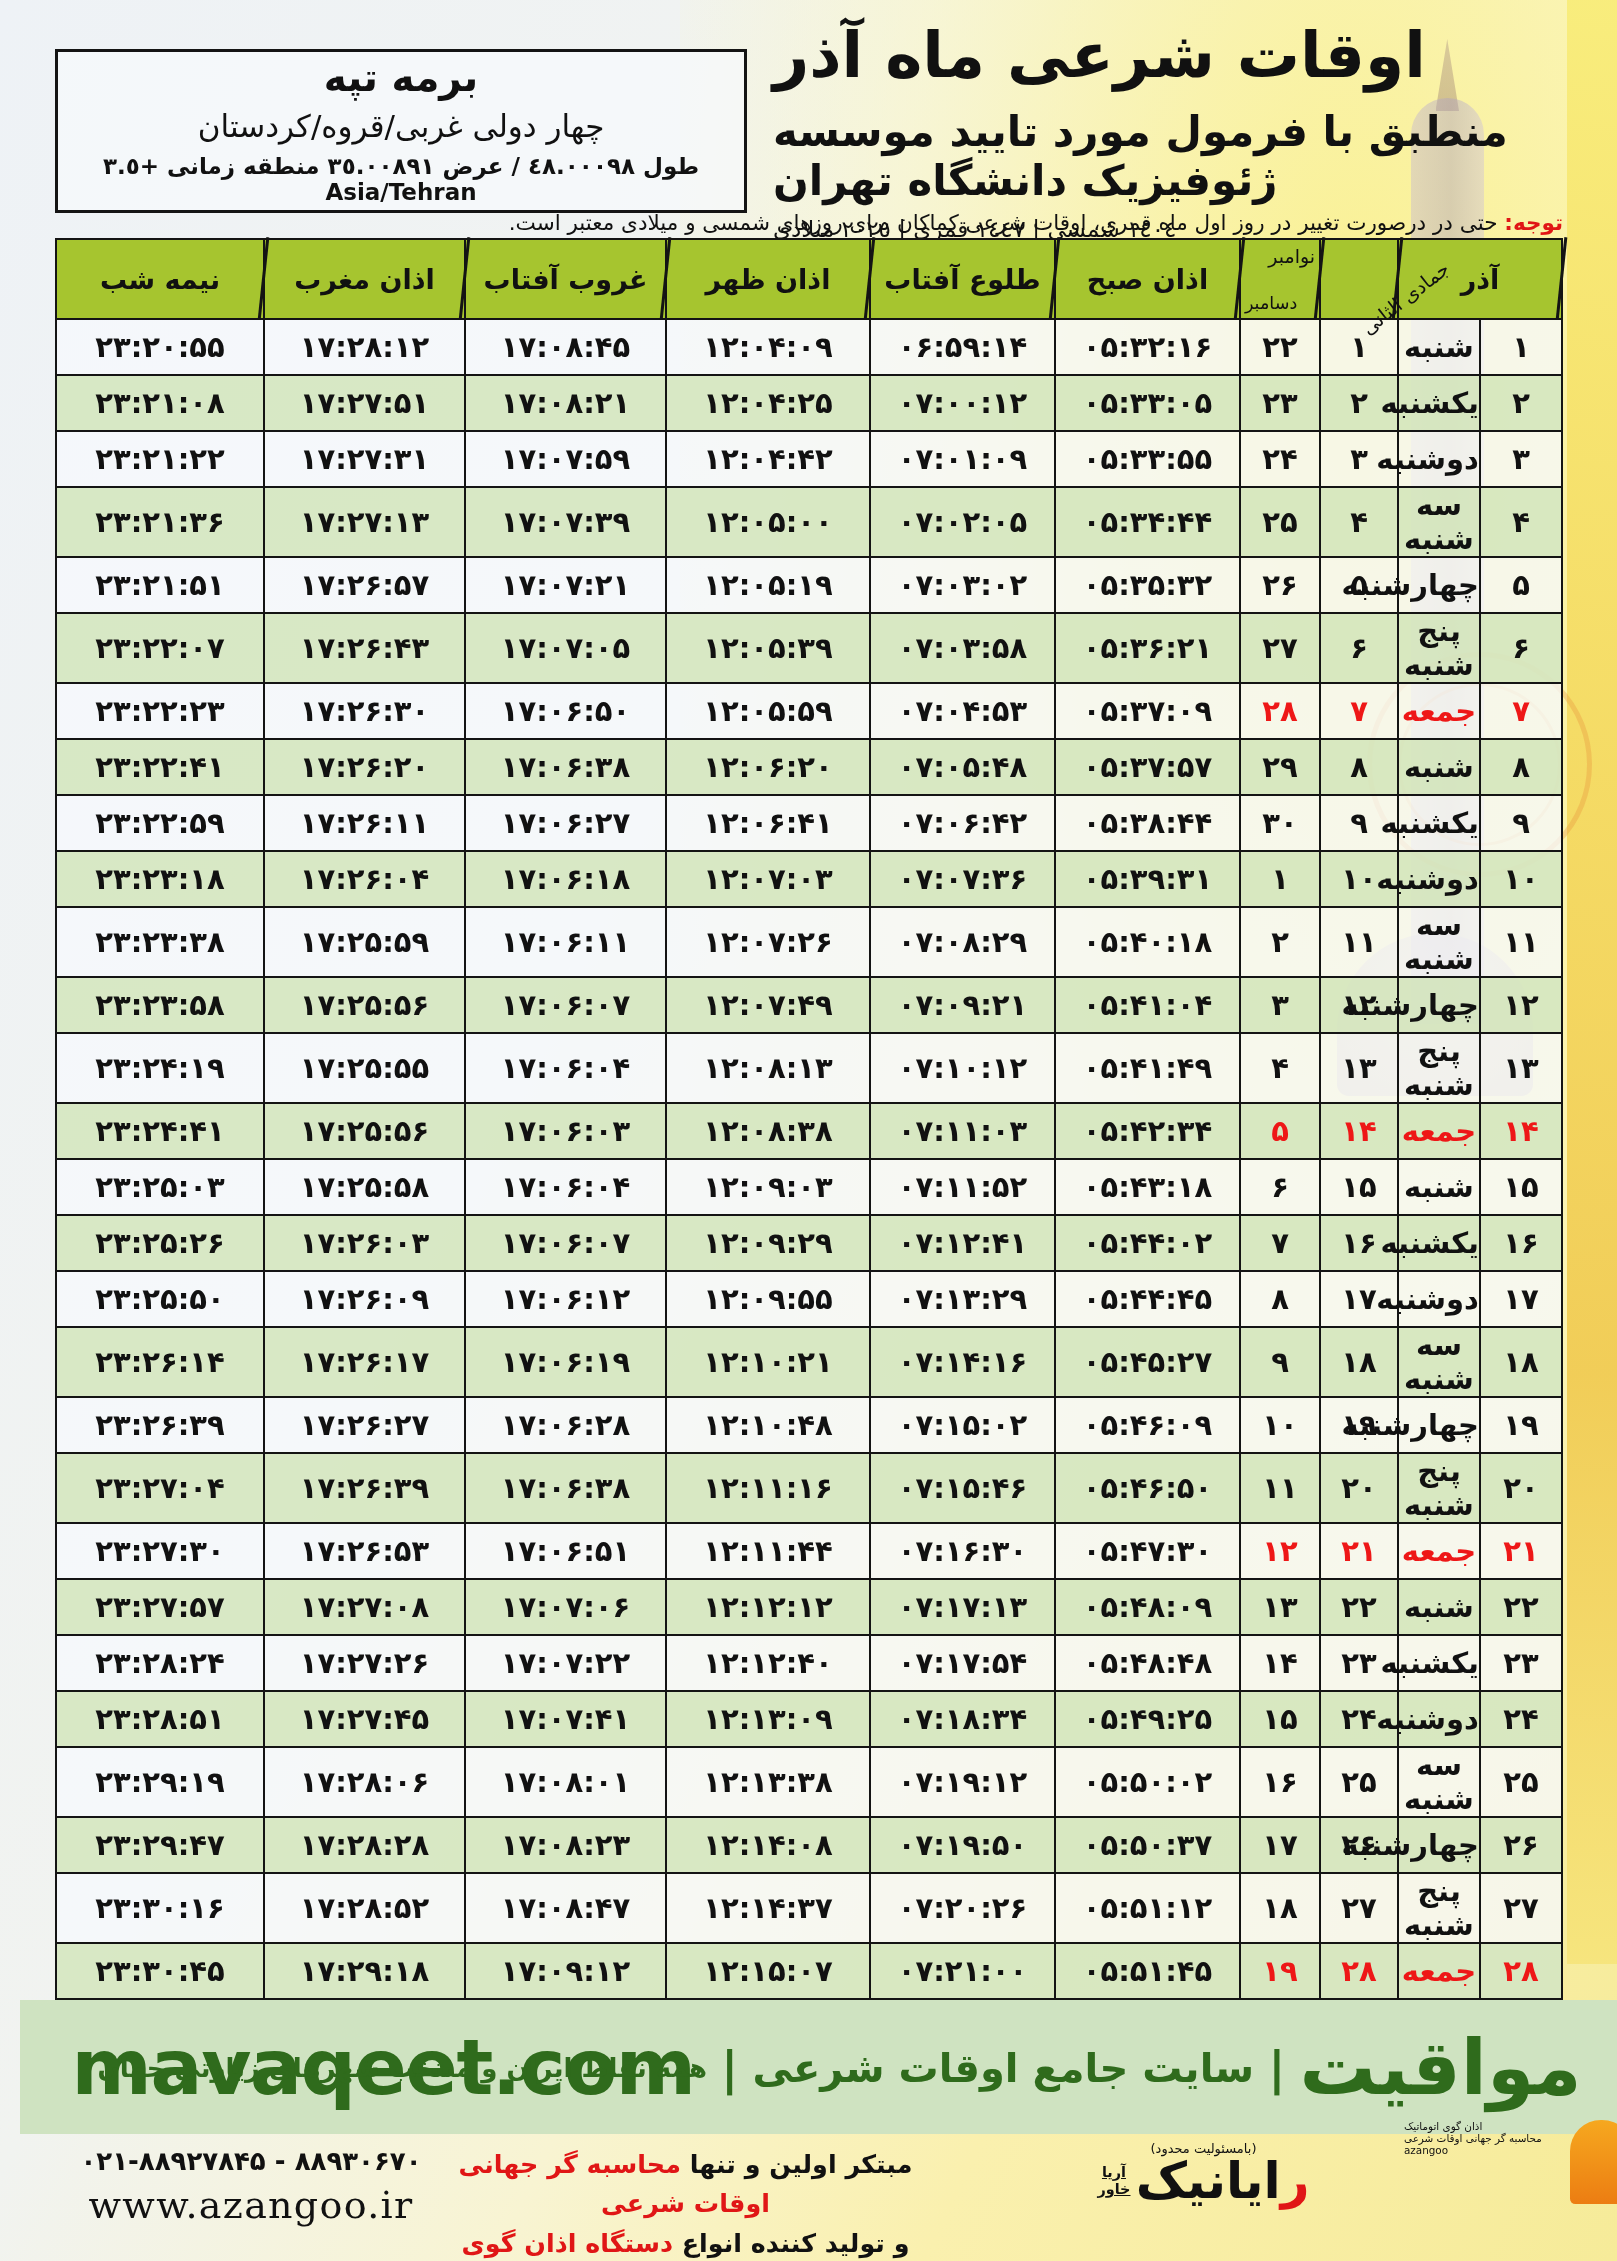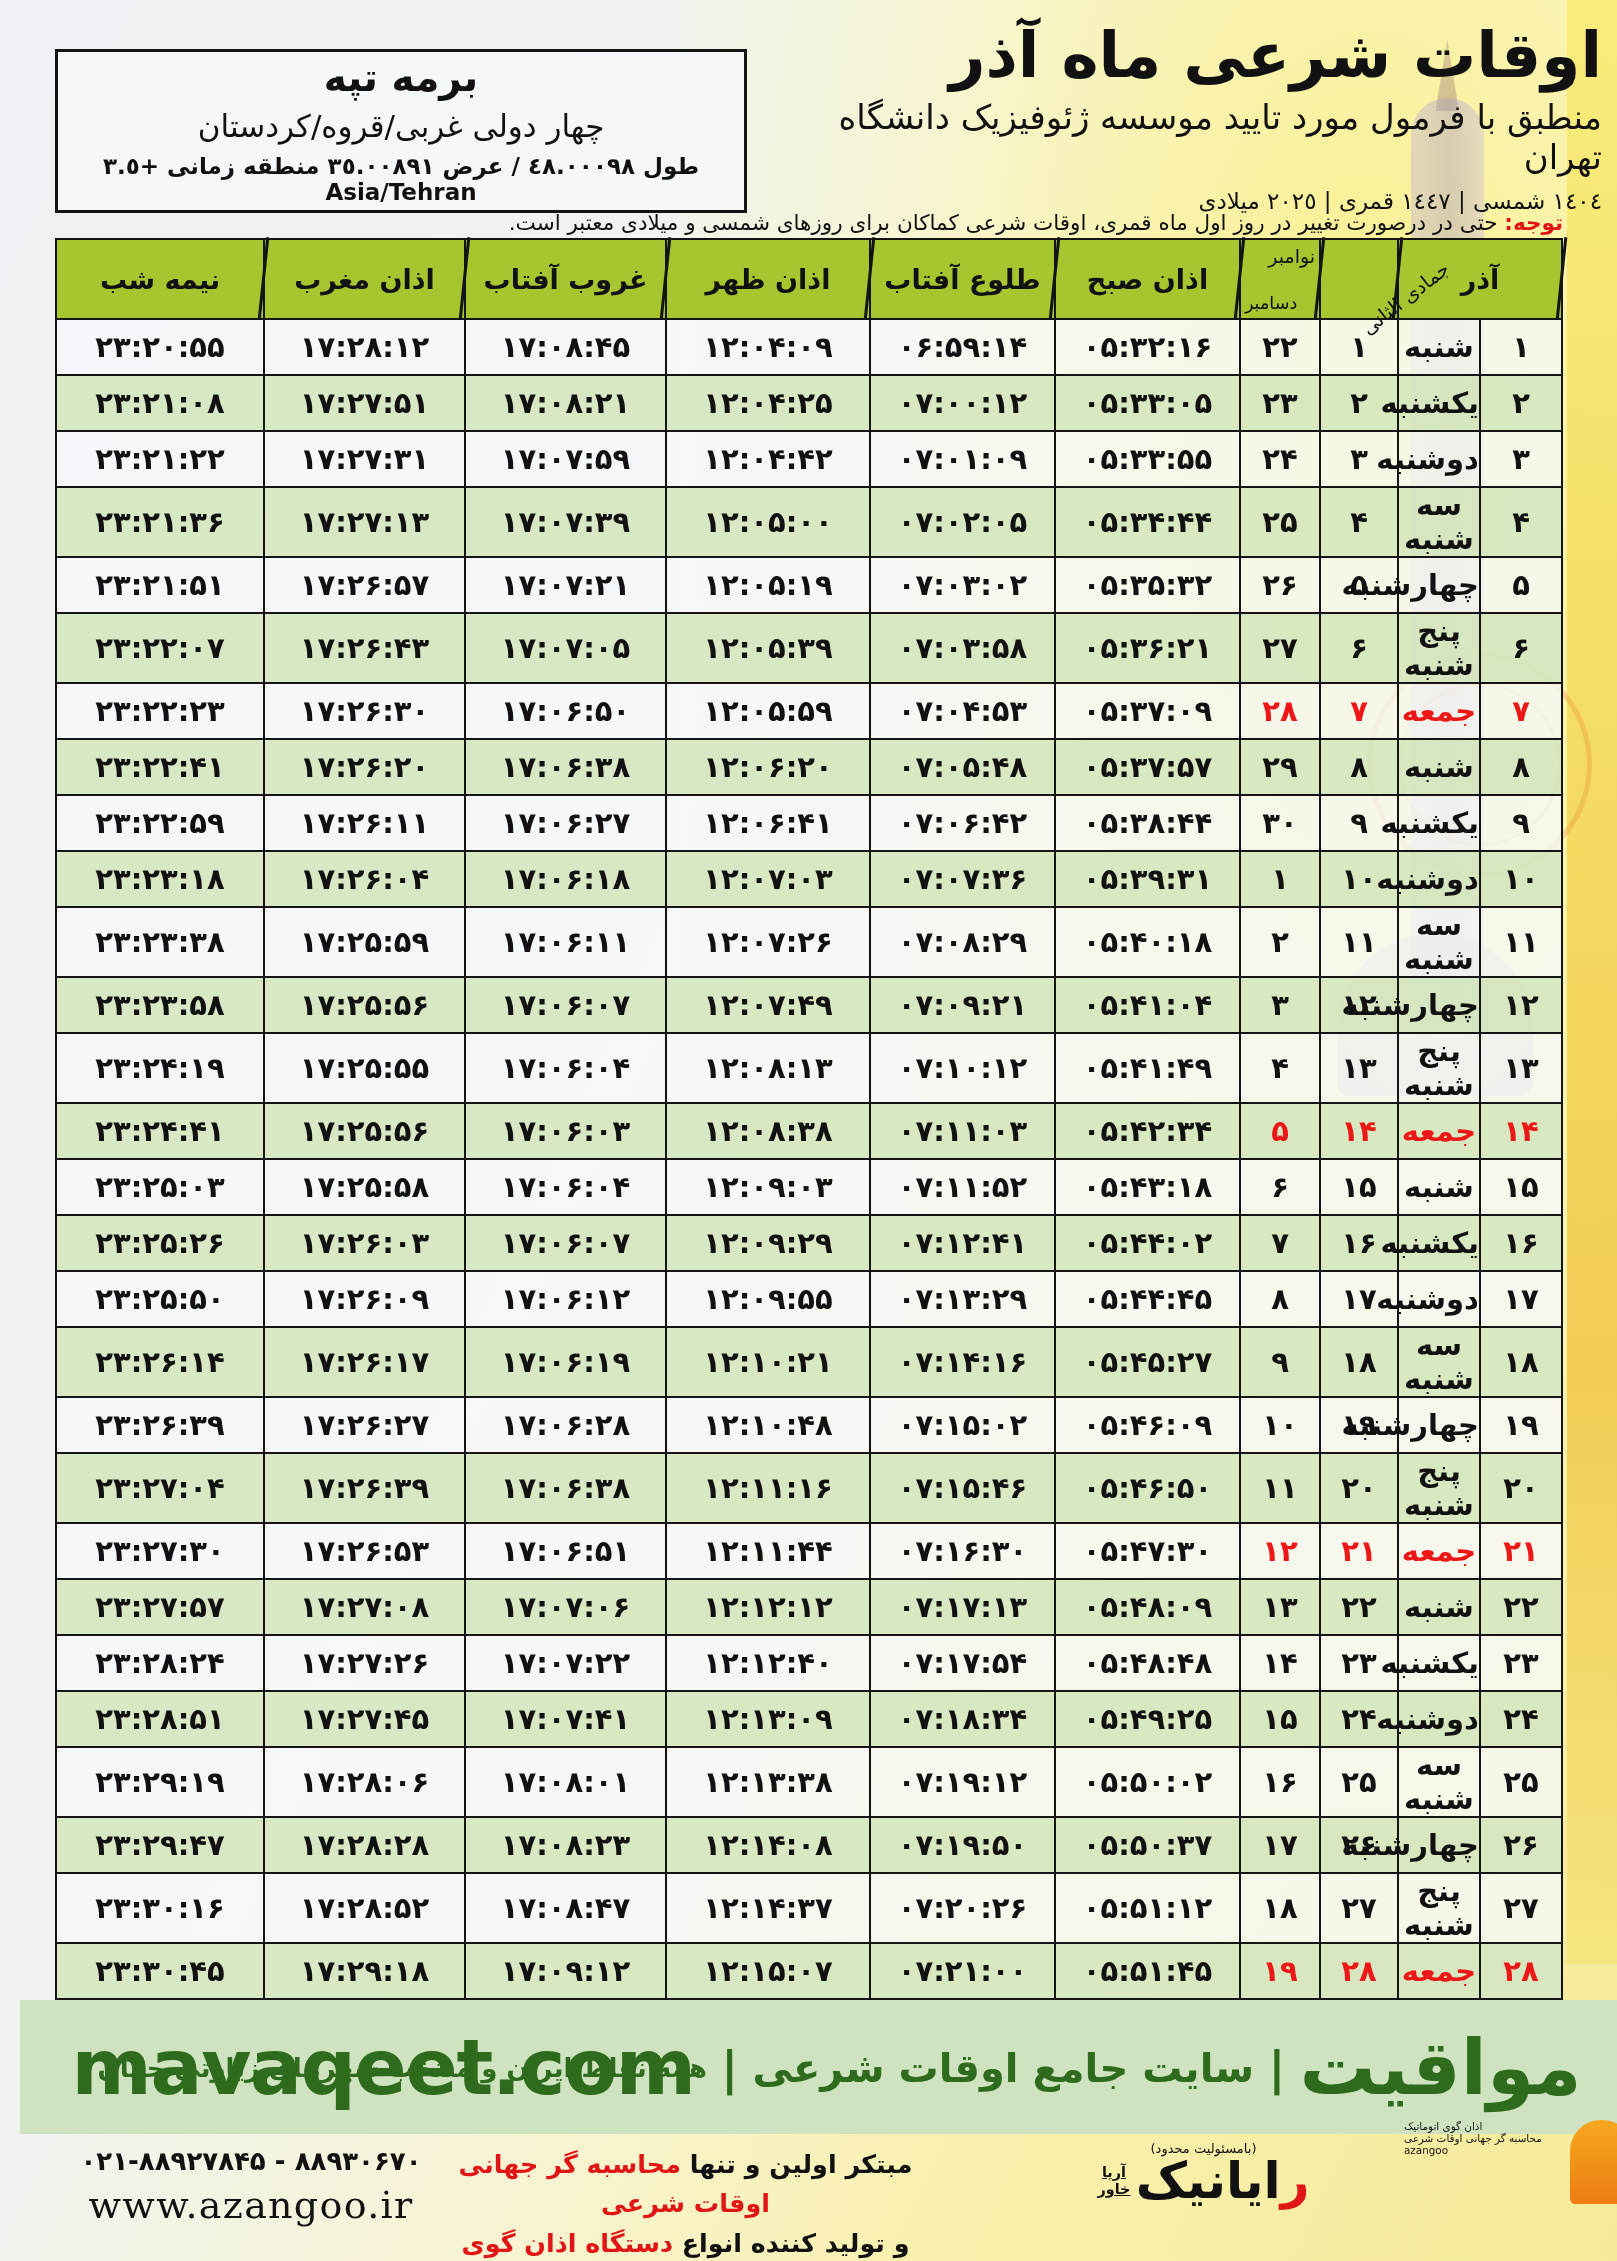--- a/index.html
+++ b/index.html
@@ -22,23 +22,23 @@
   .ornament{position:absolute;right:26px;top:652px;width:215px;height:215px;border:5.2px solid rgba(233,150,60,.35);
     border-radius:50%;}
   .ornament::after{content:"";position:absolute;inset:26px;border:3.9px solid rgba(233,150,60,.28);border-radius:50%;}
   
   .loc-box{position:absolute;left:55px;top:49px;width:686px;height:158px;border:3.3px solid #141414;
     background:rgba(247,250,252,.72);display:flex;flex-direction:column;justify-content:center;align-items:center;text-align:center;}
   .loc-name{font-size:39px;font-weight:bold;line-height:1.1;}
   .loc-region{font-size:31px;margin-top:9px;}
   .loc-coords{font-size:23px;font-weight:bold;margin-top:9px;direction:rtl;}
   
-  .title-wrap{position:absolute;left:773px;top:18px;width:829px;text-align:right;direction:rtl;}
+  .title-wrap{position:absolute;left:773px;top:18px;width:829px;text-align:left;direction:rtl;}
   .main-title{font-size:63px;font-weight:900;line-height:1.2;}
-  .sub-title{font-size:34px;font-weight:normal;margin-top:3px;}
+  .sub-title{font-size:42px;font-weight:bold;margin-top:13px;}
   .years{font-size:23px;margin-top:11.7px;}
   
   .note{position:absolute;left:55px;top:210px;width:1508px;direction:rtl;text-align:right;font-size:21.5px;}
   .note .note-label{color:#e01616;font-weight:bold;}
   
   table.times{position:absolute;left:55px;top:238px;width:1508px;border-collapse:collapse;direction:rtl;table-layout:fixed;}
   table.times th,table.times td{border:2px solid #141414;text-align:center;vertical-align:middle;padding:0;}
   table.times thead th{background:#a6c52f;height:78px;font-size:27px;font-weight:bold;position:relative;}
   table.times tbody td{height:54px;font-size:29px;font-weight:bold;}
   tr.row-odd td{background:rgba(246,249,252,.78);}

